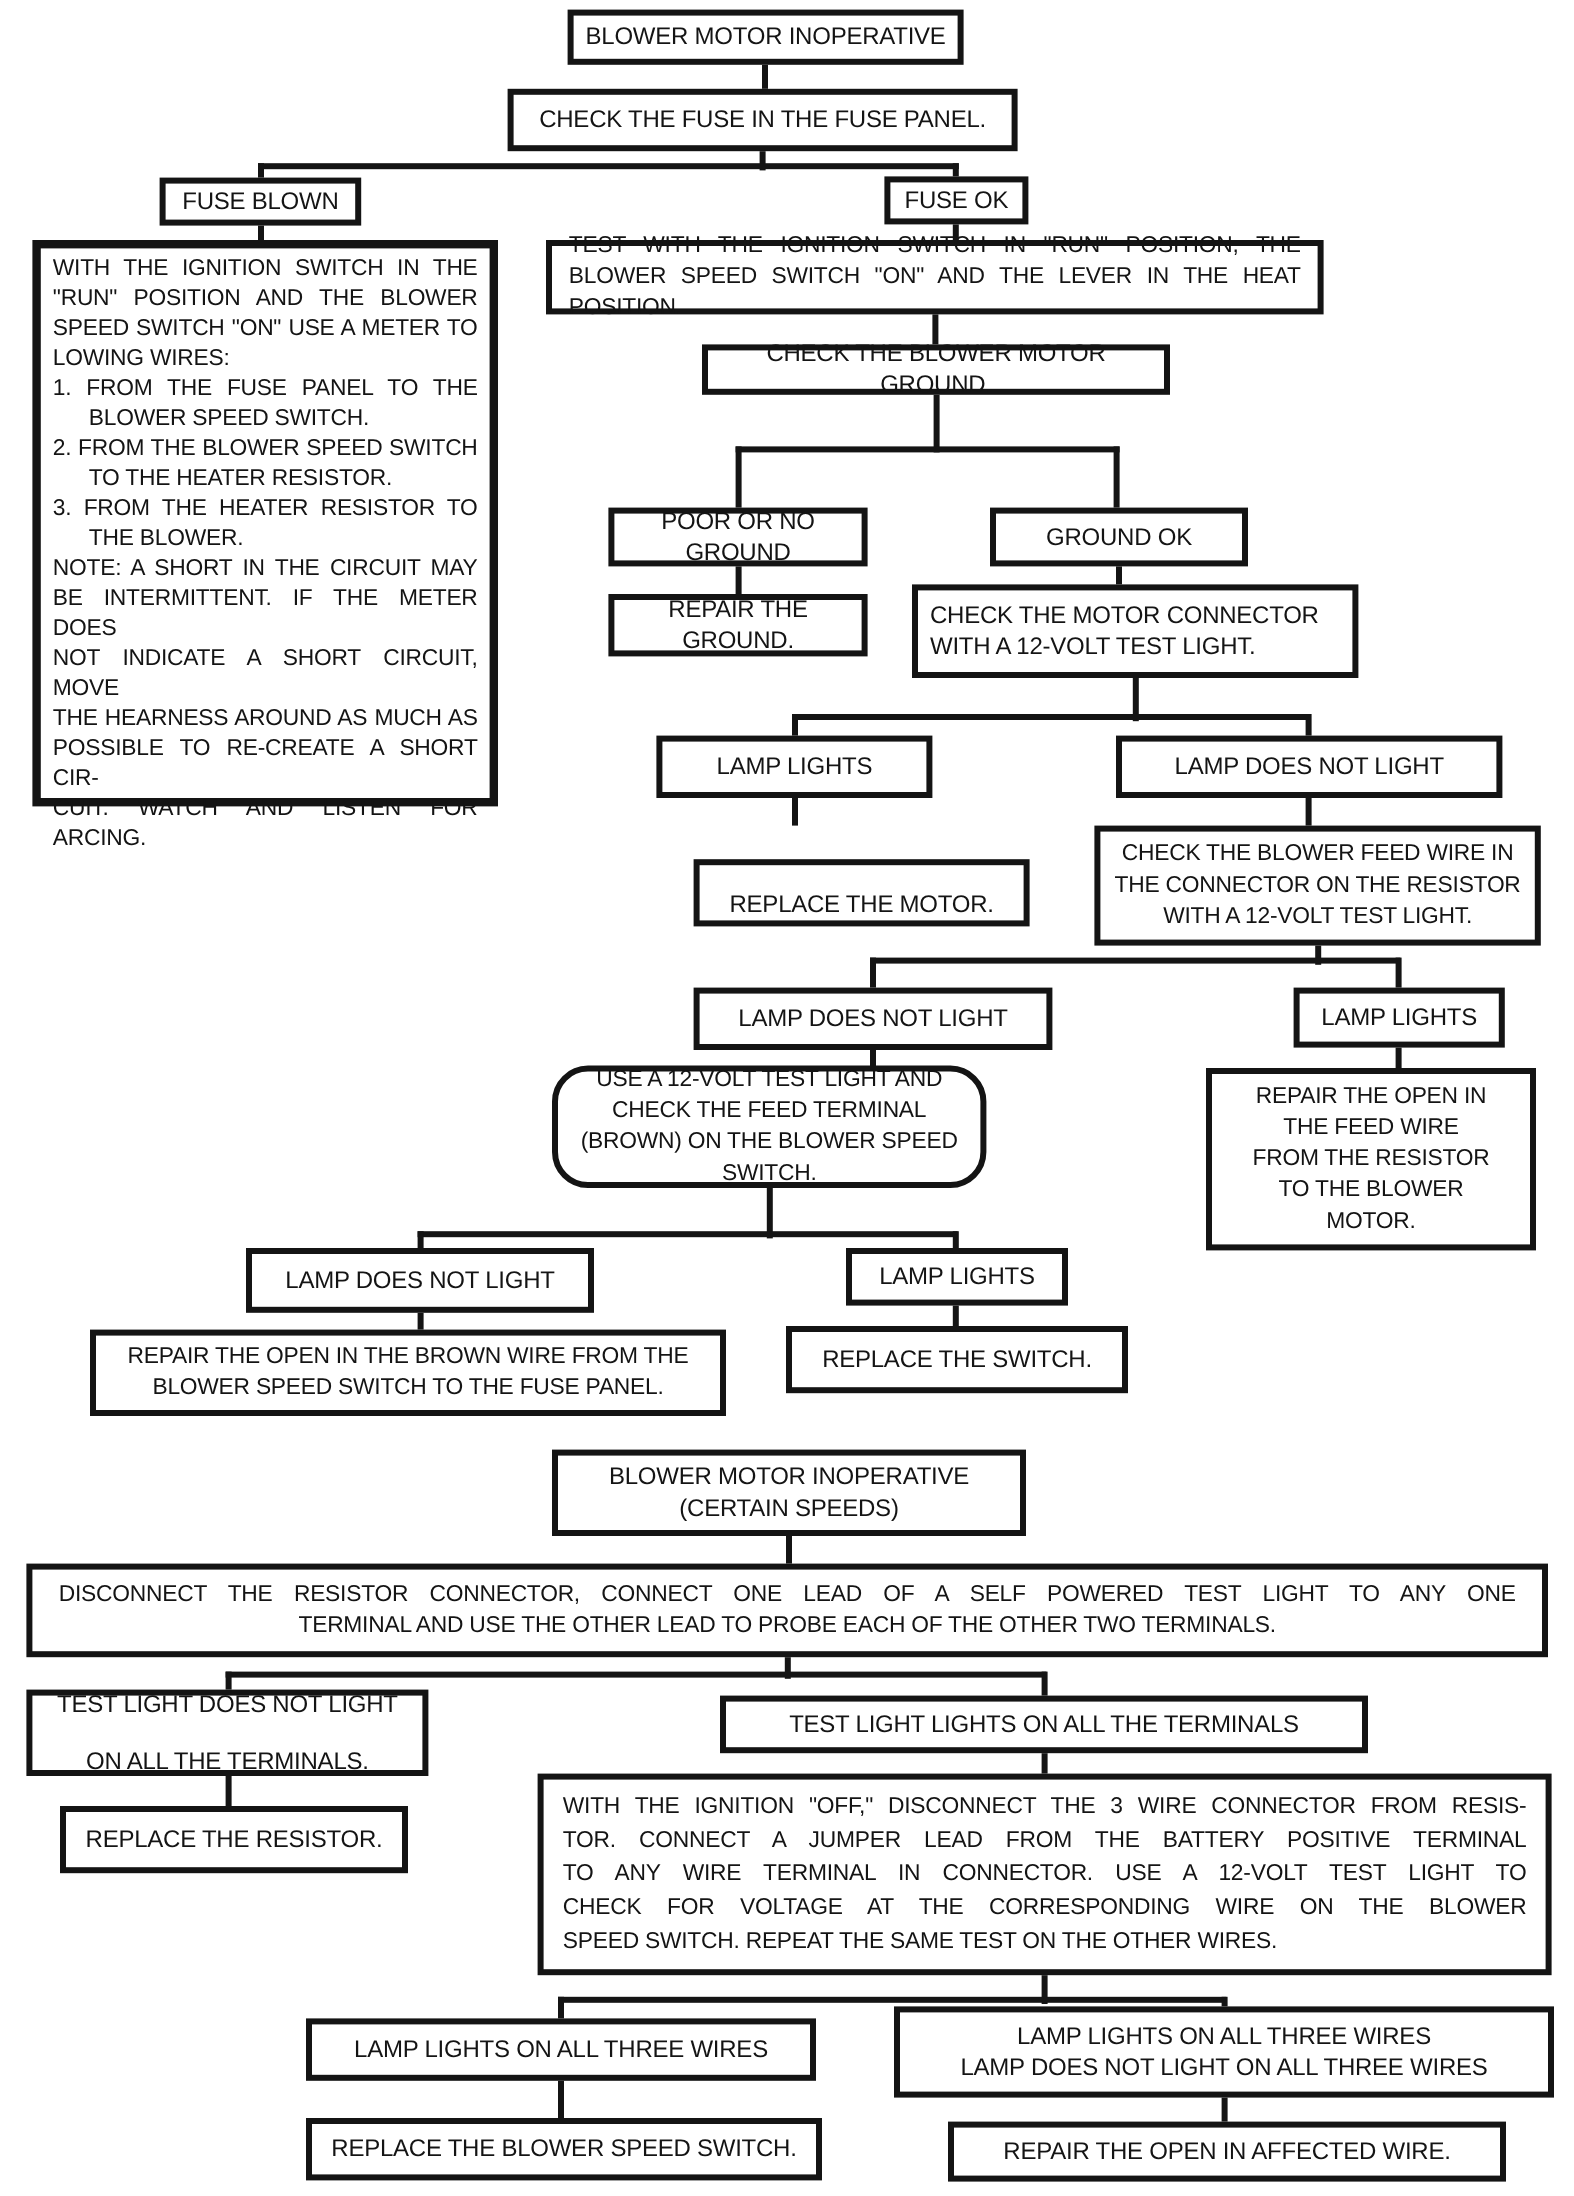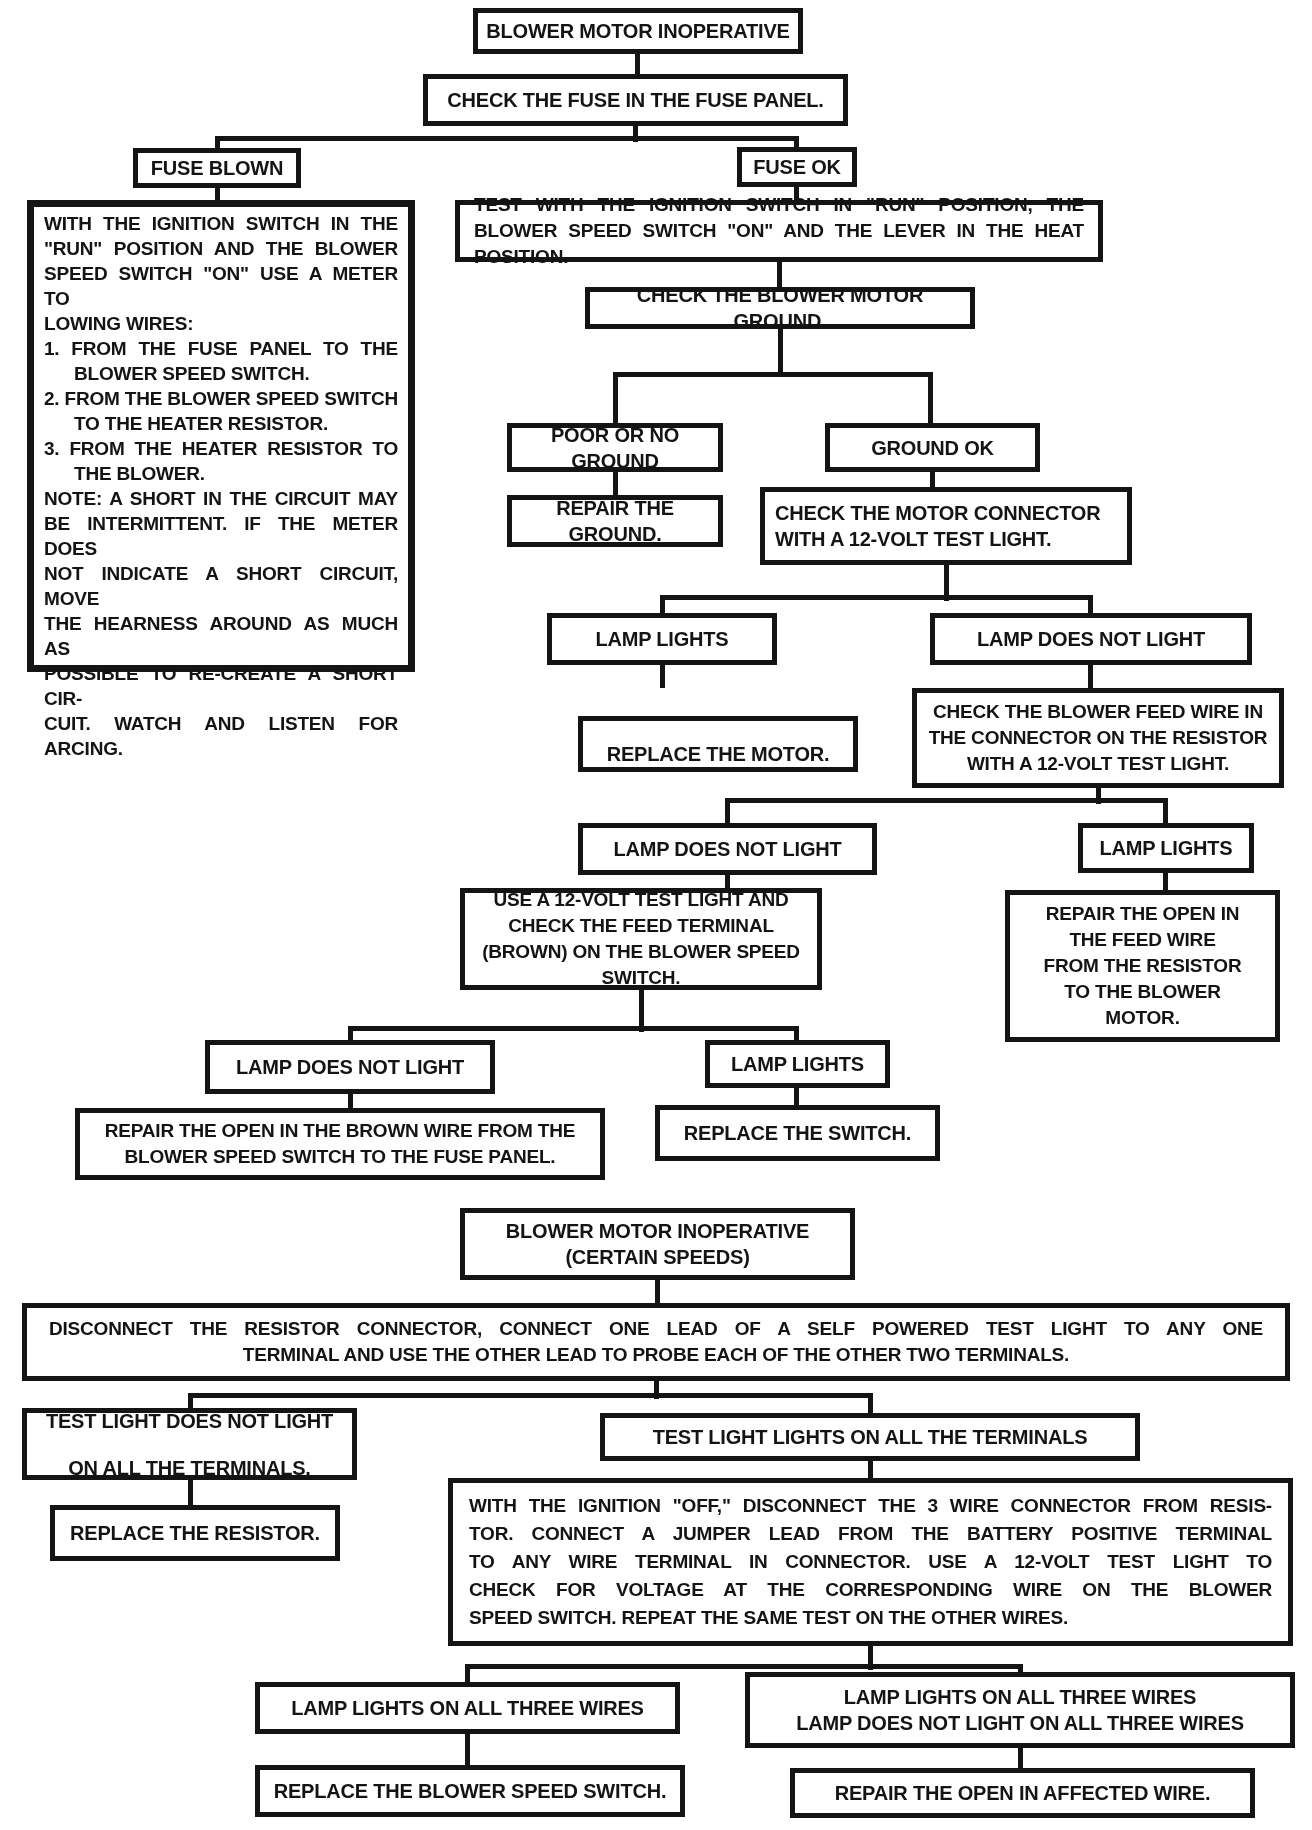--- a/index.html
+++ b/index.html
@@ -14,21 +14,21 @@
   .box{
     position:absolute;
     box-sizing:border-box;
     border:5px solid #141414;
     background:#ffffff;
     display:flex;
     flex-direction:column;
     align-items:center;
     justify-content:center;
     text-align:center;
-    font-weight:700;
+    font-weight:400;
     font-size:20px;
     line-height:26px;
     letter-spacing:-0.2px;
     z-index:2;
   }
   .box .ln{display:block;width:100%;}
   .sm{font-size:19px;}
   .leftal{align-items:flex-start;text-align:left;}
   .para{
     border-width:7px;
@@ -176,21 +176,21 @@
   </div>
 
   <div class="box" style="left:578px;top:823px;width:299px;height:52px;">
     <span class="ln">LAMP DOES NOT LIGHT</span>
   </div>
 
   <div class="box" style="left:1078px;top:823px;width:176px;height:50px;">
     <span class="ln">LAMP LIGHTS</span>
   </div>
 
-  <div class="box sm" style="left:460px;top:888px;width:362px;height:102px;padding:0 8px;">
+  <div class="box sm" style="left:460px;top:888px;width:362px;height:102px;padding:0 8px;border-radius:30px;">
     <span class="ln">USE A 12-VOLT TEST LIGHT AND CHECK THE FEED TERMINAL (BROWN) ON THE BLOWER SPEED SWITCH.</span>
   </div>
 
   <div class="box sm" style="left:1005px;top:890px;width:275px;height:152px;padding:0 32px;">
     <span class="ln">REPAIR THE OPEN IN THE FEED WIRE FROM THE RESISTOR TO THE BLOWER MOTOR.</span>
   </div>
 
   <div class="box" style="left:205px;top:1040px;width:290px;height:54px;">
     <span class="ln">LAMP DOES NOT LIGHT</span>
   </div>

